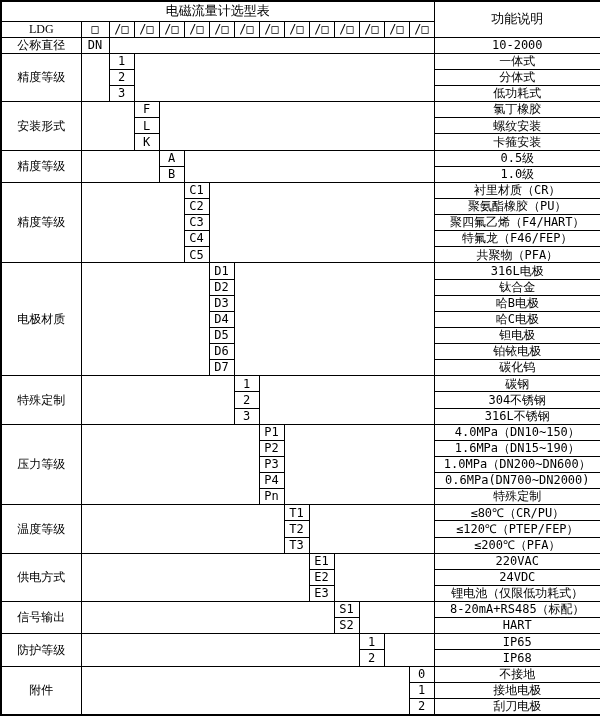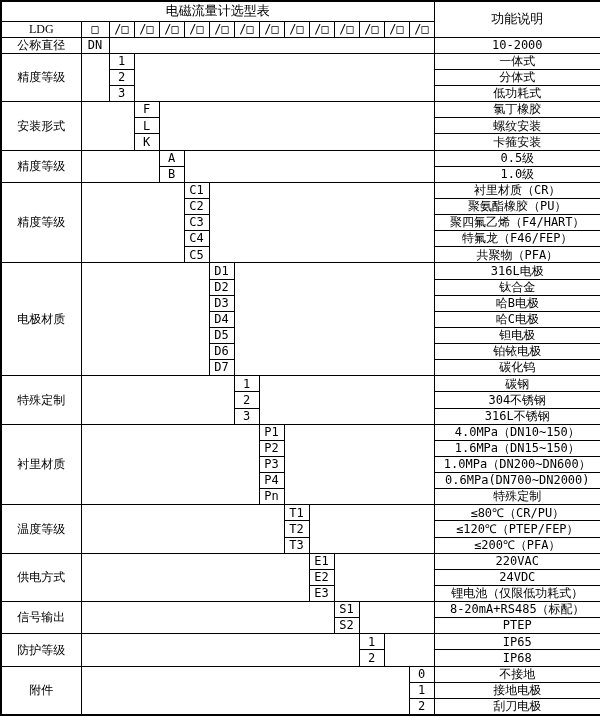--- a/index.html
+++ b/index.html
@@ -197,29 +197,29 @@
   <tr>
     <td>2</td>
     <td>304不锈钢</td>
   </tr>
   <tr>
     <td>3</td>
     <td>316L不锈钢</td>
   </tr>
 
   <tr>
-    <td rowspan="5">衬里材质</td>
+    <td rowspan="5">压力等级</td>
     <td rowspan="5" colspan="7"></td>
     <td>P1</td>
     <td rowspan="5" colspan="6"></td>
     <td class="desc-left">4.0MPa（DN10~150）</td>
   </tr>
   <tr>
     <td>P2</td>
-    <td class="desc-left">1.6MPa（DN15~150）</td>
+    <td class="desc-left">1.6MPa（DN15~190）</td>
   </tr>
   <tr>
     <td>P3</td>
     <td class="desc-left">1.0MPa（DN200~DN600）</td>
   </tr>
   <tr>
     <td>P4</td>
     <td class="desc-left">0.6MPa(DN700~DN2000)</td>
   </tr>
   <tr>
@@ -261,21 +261,21 @@
 
   <tr>
     <td rowspan="2">信号输出</td>
     <td rowspan="2" colspan="10"></td>
     <td>S1</td>
     <td rowspan="2" colspan="3"></td>
     <td>8-20mA+RS485（标配）</td>
   </tr>
   <tr>
     <td>S2</td>
-    <td>PTEP</td>
+    <td>HART</td>
   </tr>
 
   <tr>
     <td rowspan="2">防护等级</td>
     <td rowspan="2" colspan="11"></td>
     <td>1</td>
     <td rowspan="2" colspan="2"></td>
     <td>IP65</td>
   </tr>
   <tr>

